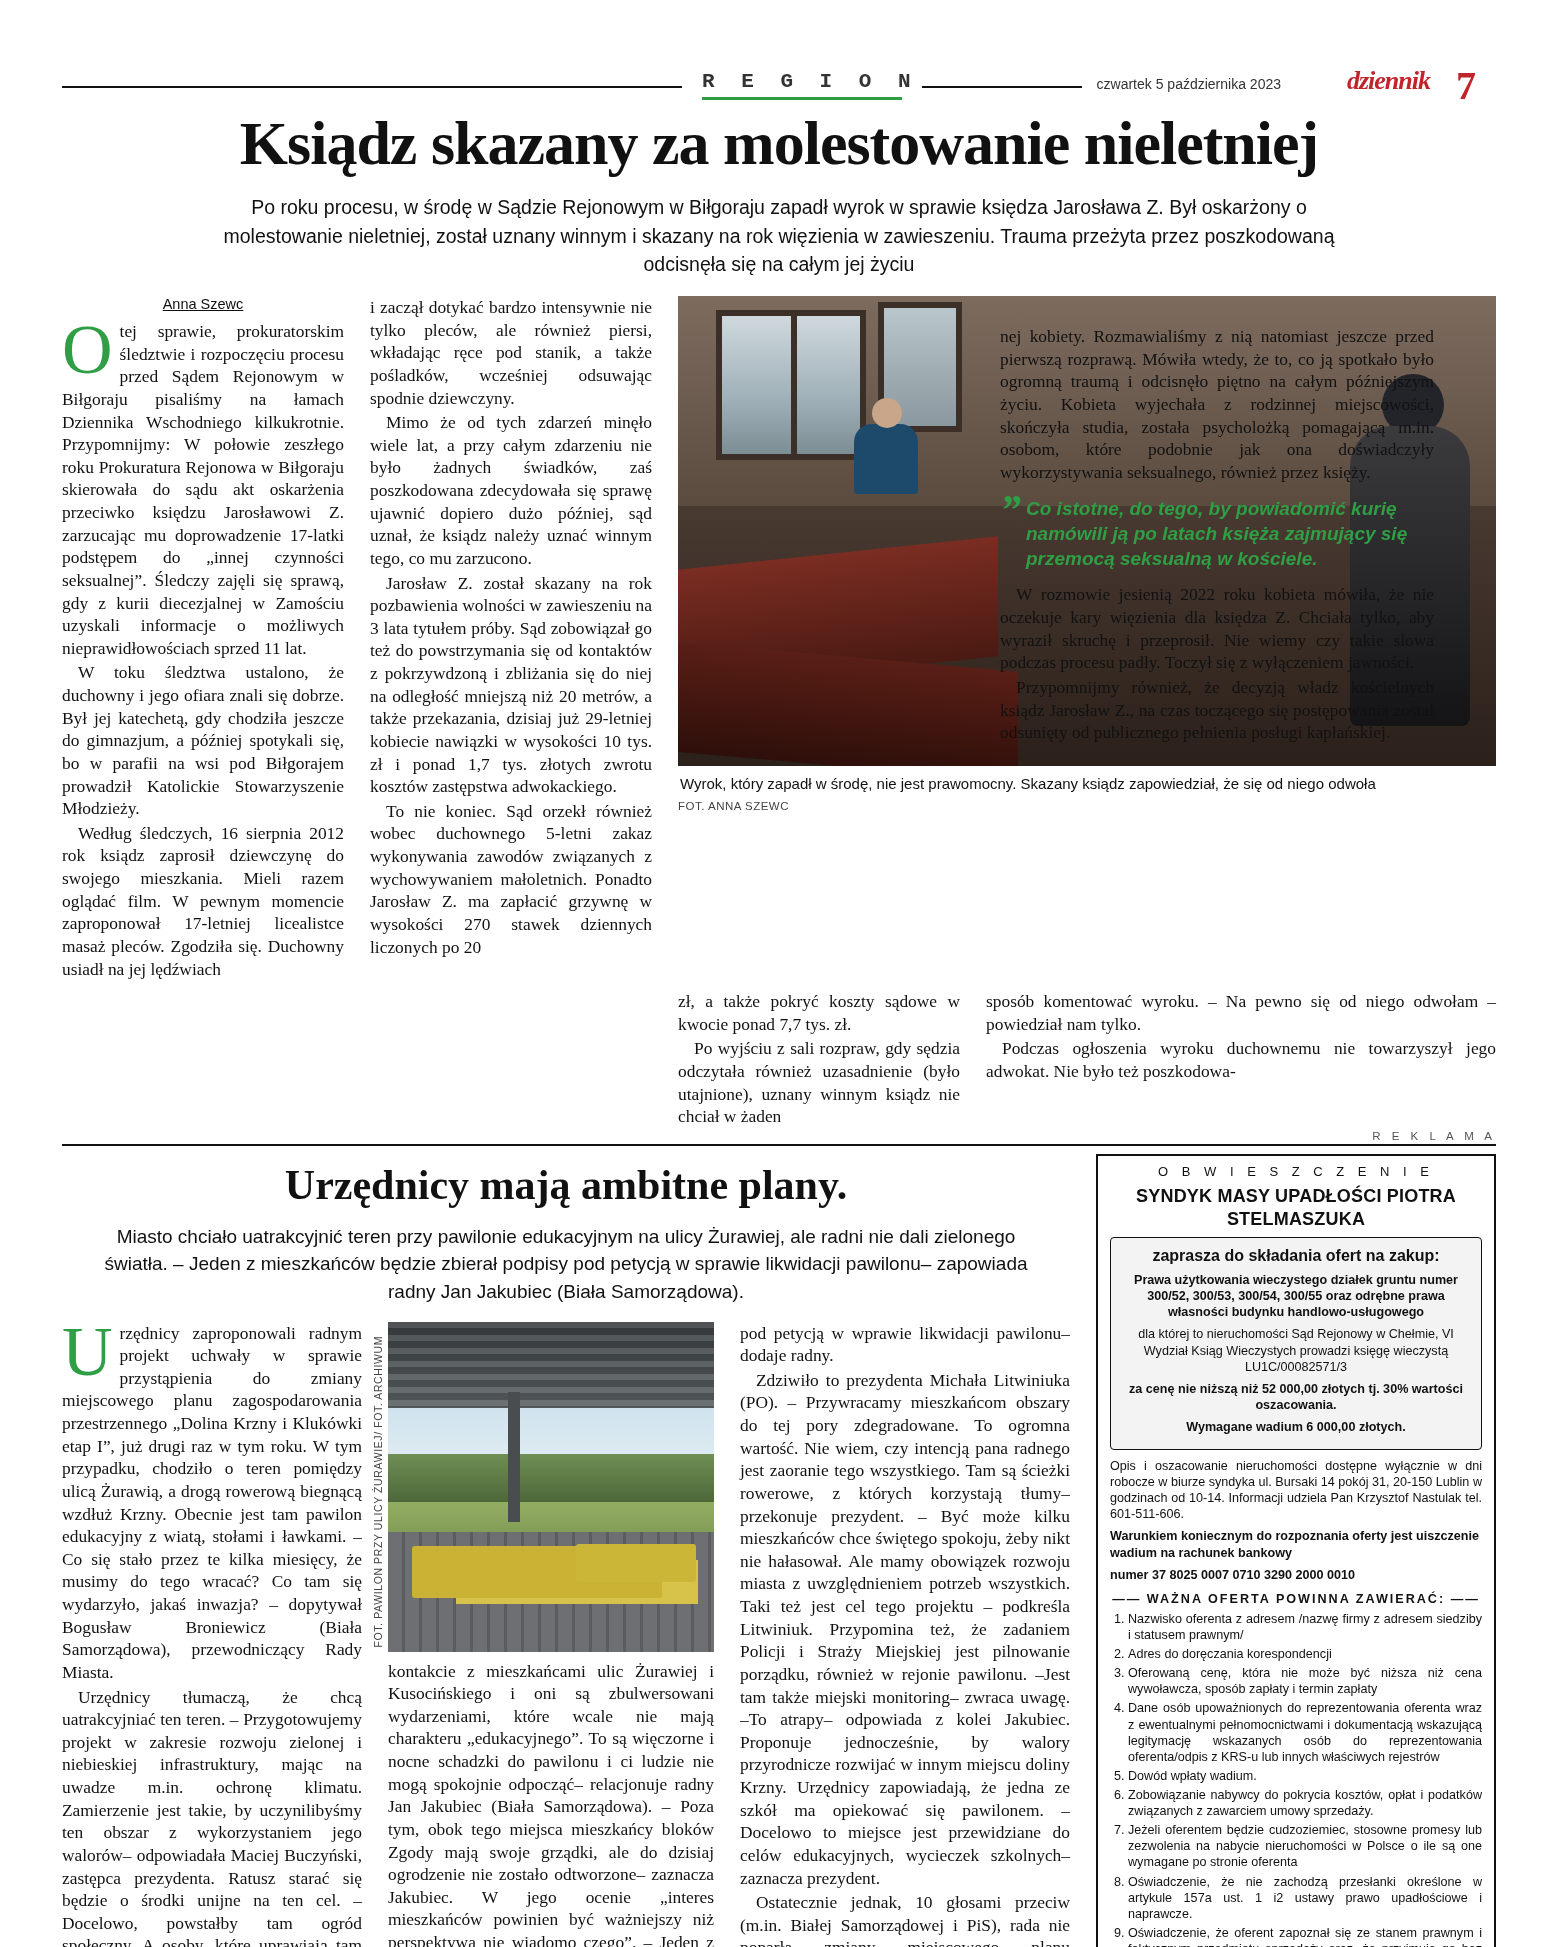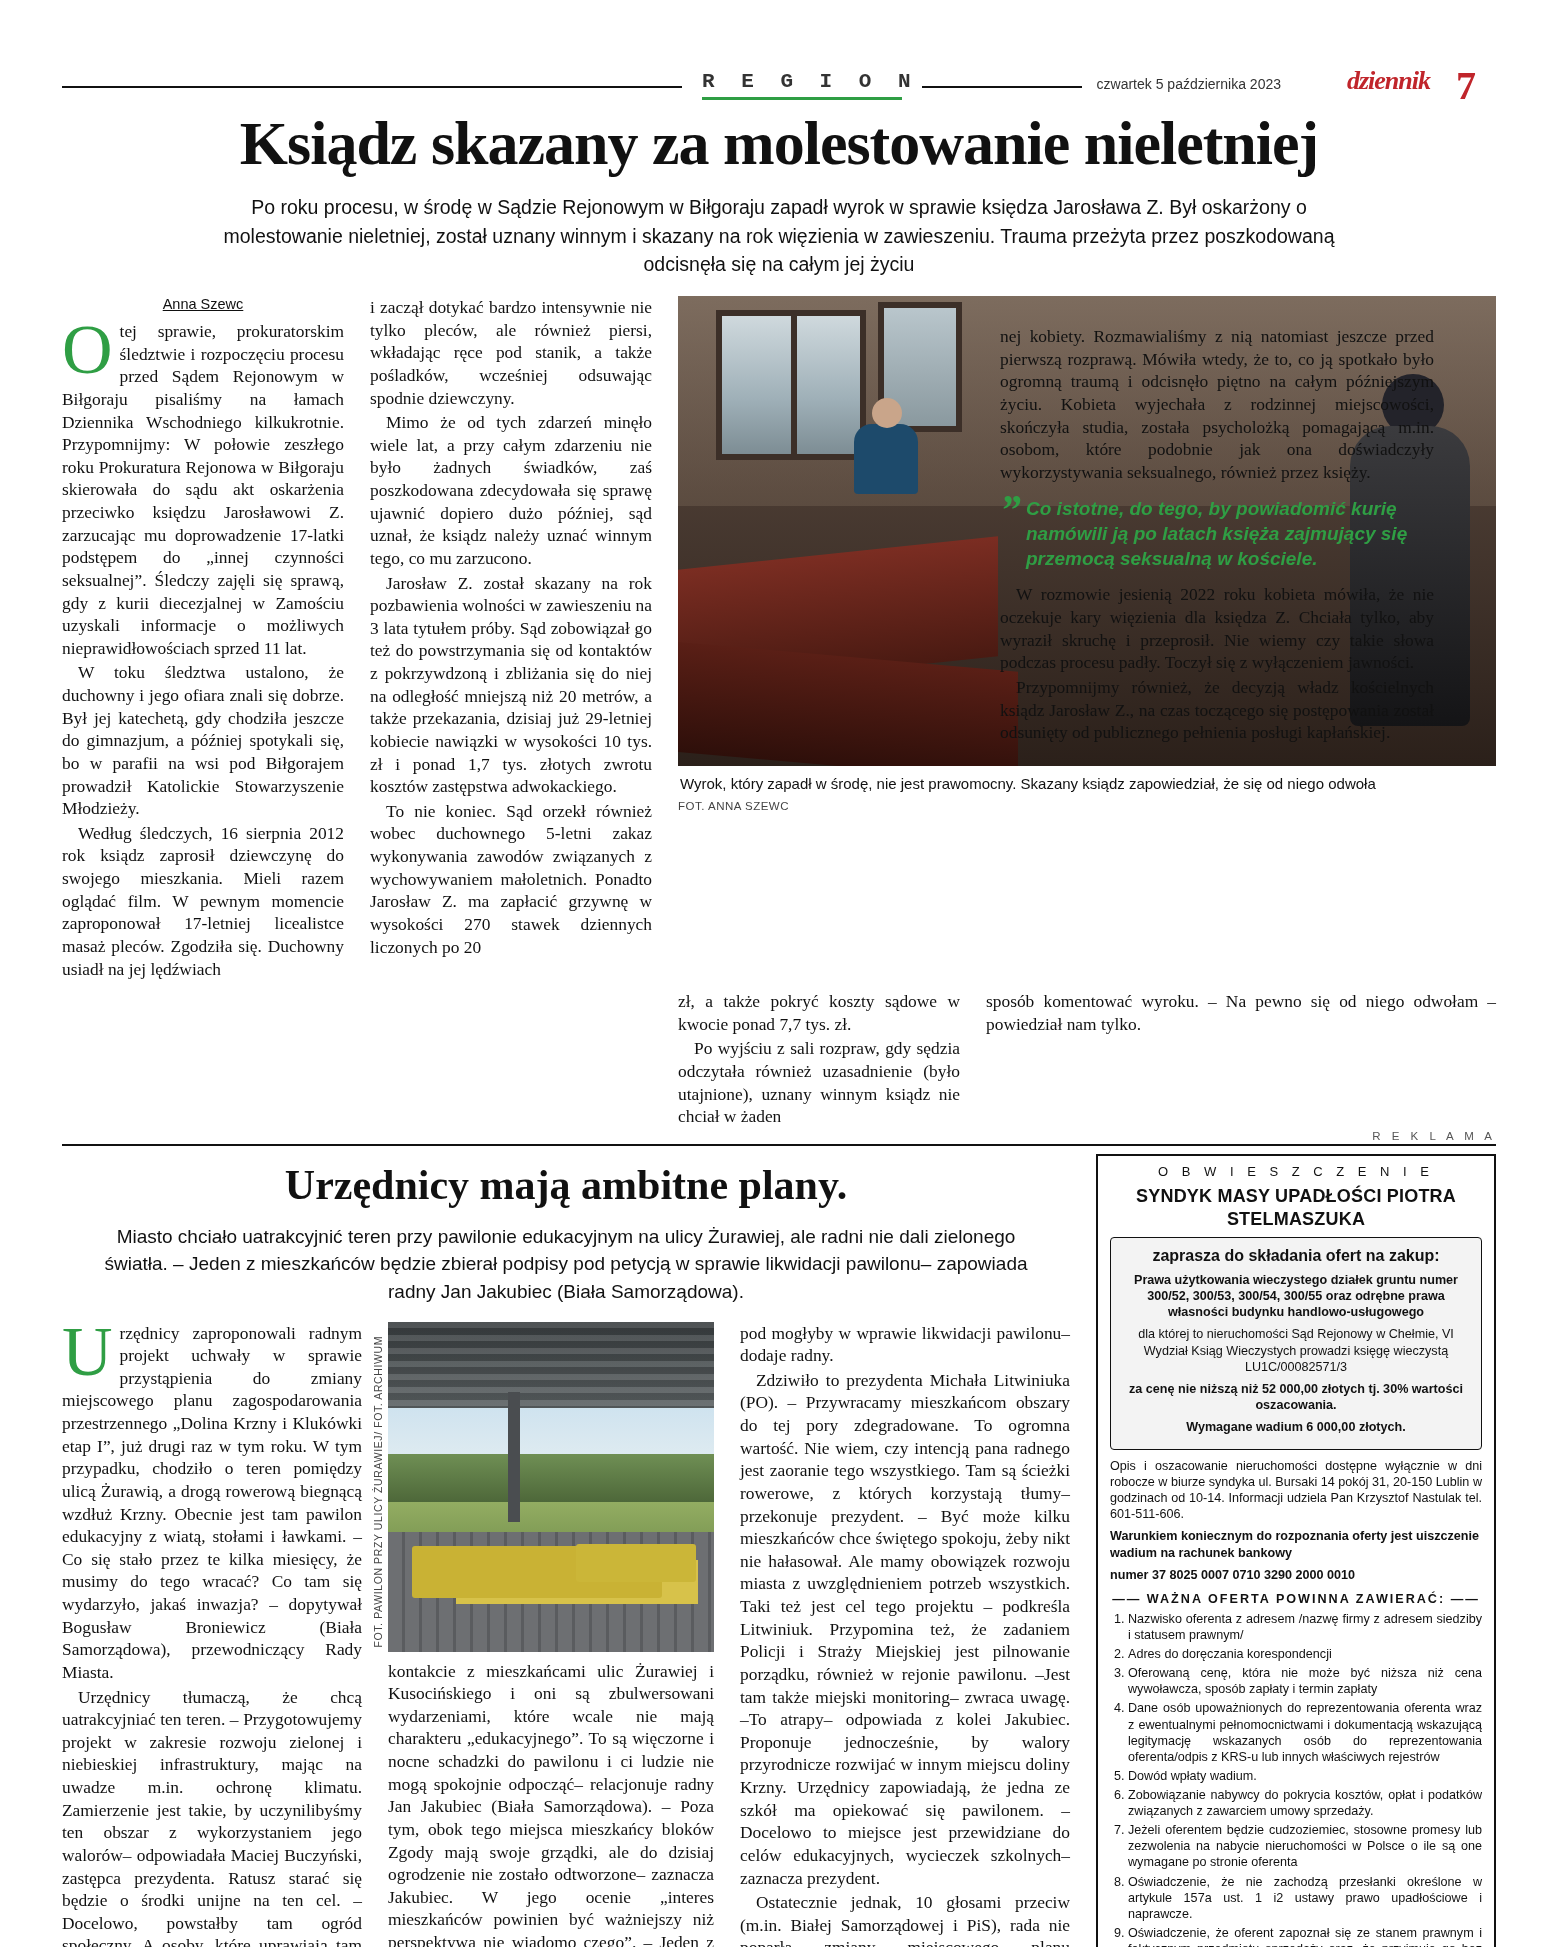--- a/index.html
+++ b/index.html
@@ -251,20 +251,21 @@
 
   <div class="art1-bottom">
     <div class="col"></div>
     <div class="col"></div>
     <div class="col">
       <p>zł, a także pokryć koszty sądowe w kwocie ponad 7,7 tys. zł.</p>
       <p>Po wyjściu z sali rozpraw, gdy sędzia odczytała również uzasadnienie (było utajnione), uznany winnym ksiądz nie chciał w żaden</p>
     </div>
     <div class="col">
       <p>sposób komentować wyroku. – Na pewno się od niego odwołam – powiedział nam tylko.</p>
+      <p>Podczas ogłoszenia wyroku duchownemu nie towarzyszył jego adwokat. Nie było też poszkodowa-</p>
     </div>
   </div>
 
   <div style="position:absolute; left:1000px; top:325px; width:434px;">
     <p style="margin:0; font-size:17.4px; line-height:1.30; text-align:justify;">nej kobiety. Rozmawialiśmy z nią natomiast jeszcze przed pierwszą rozprawą. Mówiła wtedy, że to, co ją spotkało było ogromną traumą i odcisnęło piętno na całym późniejszym życiu. Kobieta wyjechała z rodzinnej miejscowości, skończyła studia, została psycholożką pomagającą m.in. osobom, które podobnie jak ona doświadczyły wykorzystywania seksualnego, również przez księży.</p>
     <div class="pullquote">
       <span class="qmark">”</span>
       <span>Co istotne, do tego, by powiadomić kurię namówili ją po latach księża zajmujący się przemocą seksualną w kościele.</span>
     </div>
     <p style="margin:2px 0 0 0; text-indent:16px; font-size:17.4px; line-height:1.30; text-align:justify;">W rozmowie jesienią 2022 roku kobieta mówiła, że nie oczekuje kary więzienia dla księdza Z. Chciała tylko, aby wyraził skruchę i przeprosił. Nie wiemy czy takie słowa podczas procesu padły. Toczył się z wyłączeniem jawności.</p>
@@ -302,21 +303,21 @@
             <div class="bench"></div>
             <div class="bench2"></div>
           </div>
           <div style="position:absolute; left:-16px; top:14px; writing-mode:vertical-rl; transform:rotate(180deg); font-family:'Liberation Sans',sans-serif; font-size:10.5px; letter-spacing:.6px; color:#444;">FOT. PAWILON PRZY ULICY ŻURAWIEJ/ FOT. ARCHIWUM</div>
           <div style="margin-top:8px;">
             <p style="margin:0; font-size:17.4px; line-height:1.30; text-align:justify;">kontakcie z mieszkańcami ulic Żurawiej i Kusocińskiego i oni są zbulwersowani wydarzeniami, które wcale nie mają charakteru „edukacyjnego”. To są więczorne i nocne schadzki do pawilonu i ci ludzie nie mogą spokojnie odpocząć– relacjonuje radny Jan Jakubiec (Biała Samorządowa). – Poza tym, obok tego miejsca mieszkańcy bloków Zgody mają swoje grządki, ale do dzisiaj ogrodzenie nie zostało odtworzone– zaznacza Jakubiec. W jego ocenie „interes mieszkańców powinien być ważniejszy niż perspektywa nie wiadomo czego”. – Jeden z mieszkańców będzie zbierał podpisy</p>
           </div>
         </div>
 
         <div>
-          <p>pod mogłyby w wprawie likwidacji pawilonu– dodaje radny.</p>
+          <p>pod petycją w wprawie likwidacji pawilonu– dodaje radny.</p>
           <p>Zdziwiło to prezydenta Michała Litwiniuka (PO). – Przywracamy mieszkańcom obszary do tej pory zdegradowane. To ogromna wartość. Nie wiem, czy intencją pana radnego jest zaoranie tego wszystkiego. Tam są ścieżki rowerowe, z których korzystają tłumy– przekonuje prezydent. – Być może kilku mieszkańców chce świętego spokoju, żeby nikt nie hałasował. Ale mamy obowiązek rozwoju miasta z uwzględnieniem potrzeb wszystkich. Taki też jest cel tego projektu – podkreśla Litwiniuk. Przypomina też, że zadaniem Policji i Straży Miejskiej jest pilnowanie porządku, również w rejonie pawilonu. –Jest tam także miejski monitoring– zwraca uwagę. –To atrapy– odpowiada z kolei Jakubiec. Proponuje jednocześnie, by walory przyrodnicze rozwijać w innym miejscu doliny Krzny. Urzędnicy zapowiadają, że jedna ze szkół ma opiekować się pawilonem. – Docelowo to miejsce jest przewidziane do celów edukacyjnych, wycieczek szkolnych–zaznacza prezydent.</p>
           <p>Ostatecznie jednak, 10 głosami przeciw (m.in. Białej Samorządowej i PiS), rada nie poparła zmiany miejscowego planu zagospodarowania przestrzennego.</p>
 
         </div>
       </div>
     </div>
 
     <div class="ad">
       <div class="obw">O B W I E S Z C Z E N I E</div>
       <h3>SYNDYK MASY UPADŁOŚCI PIOTRA STELMASZUKA</h3>

